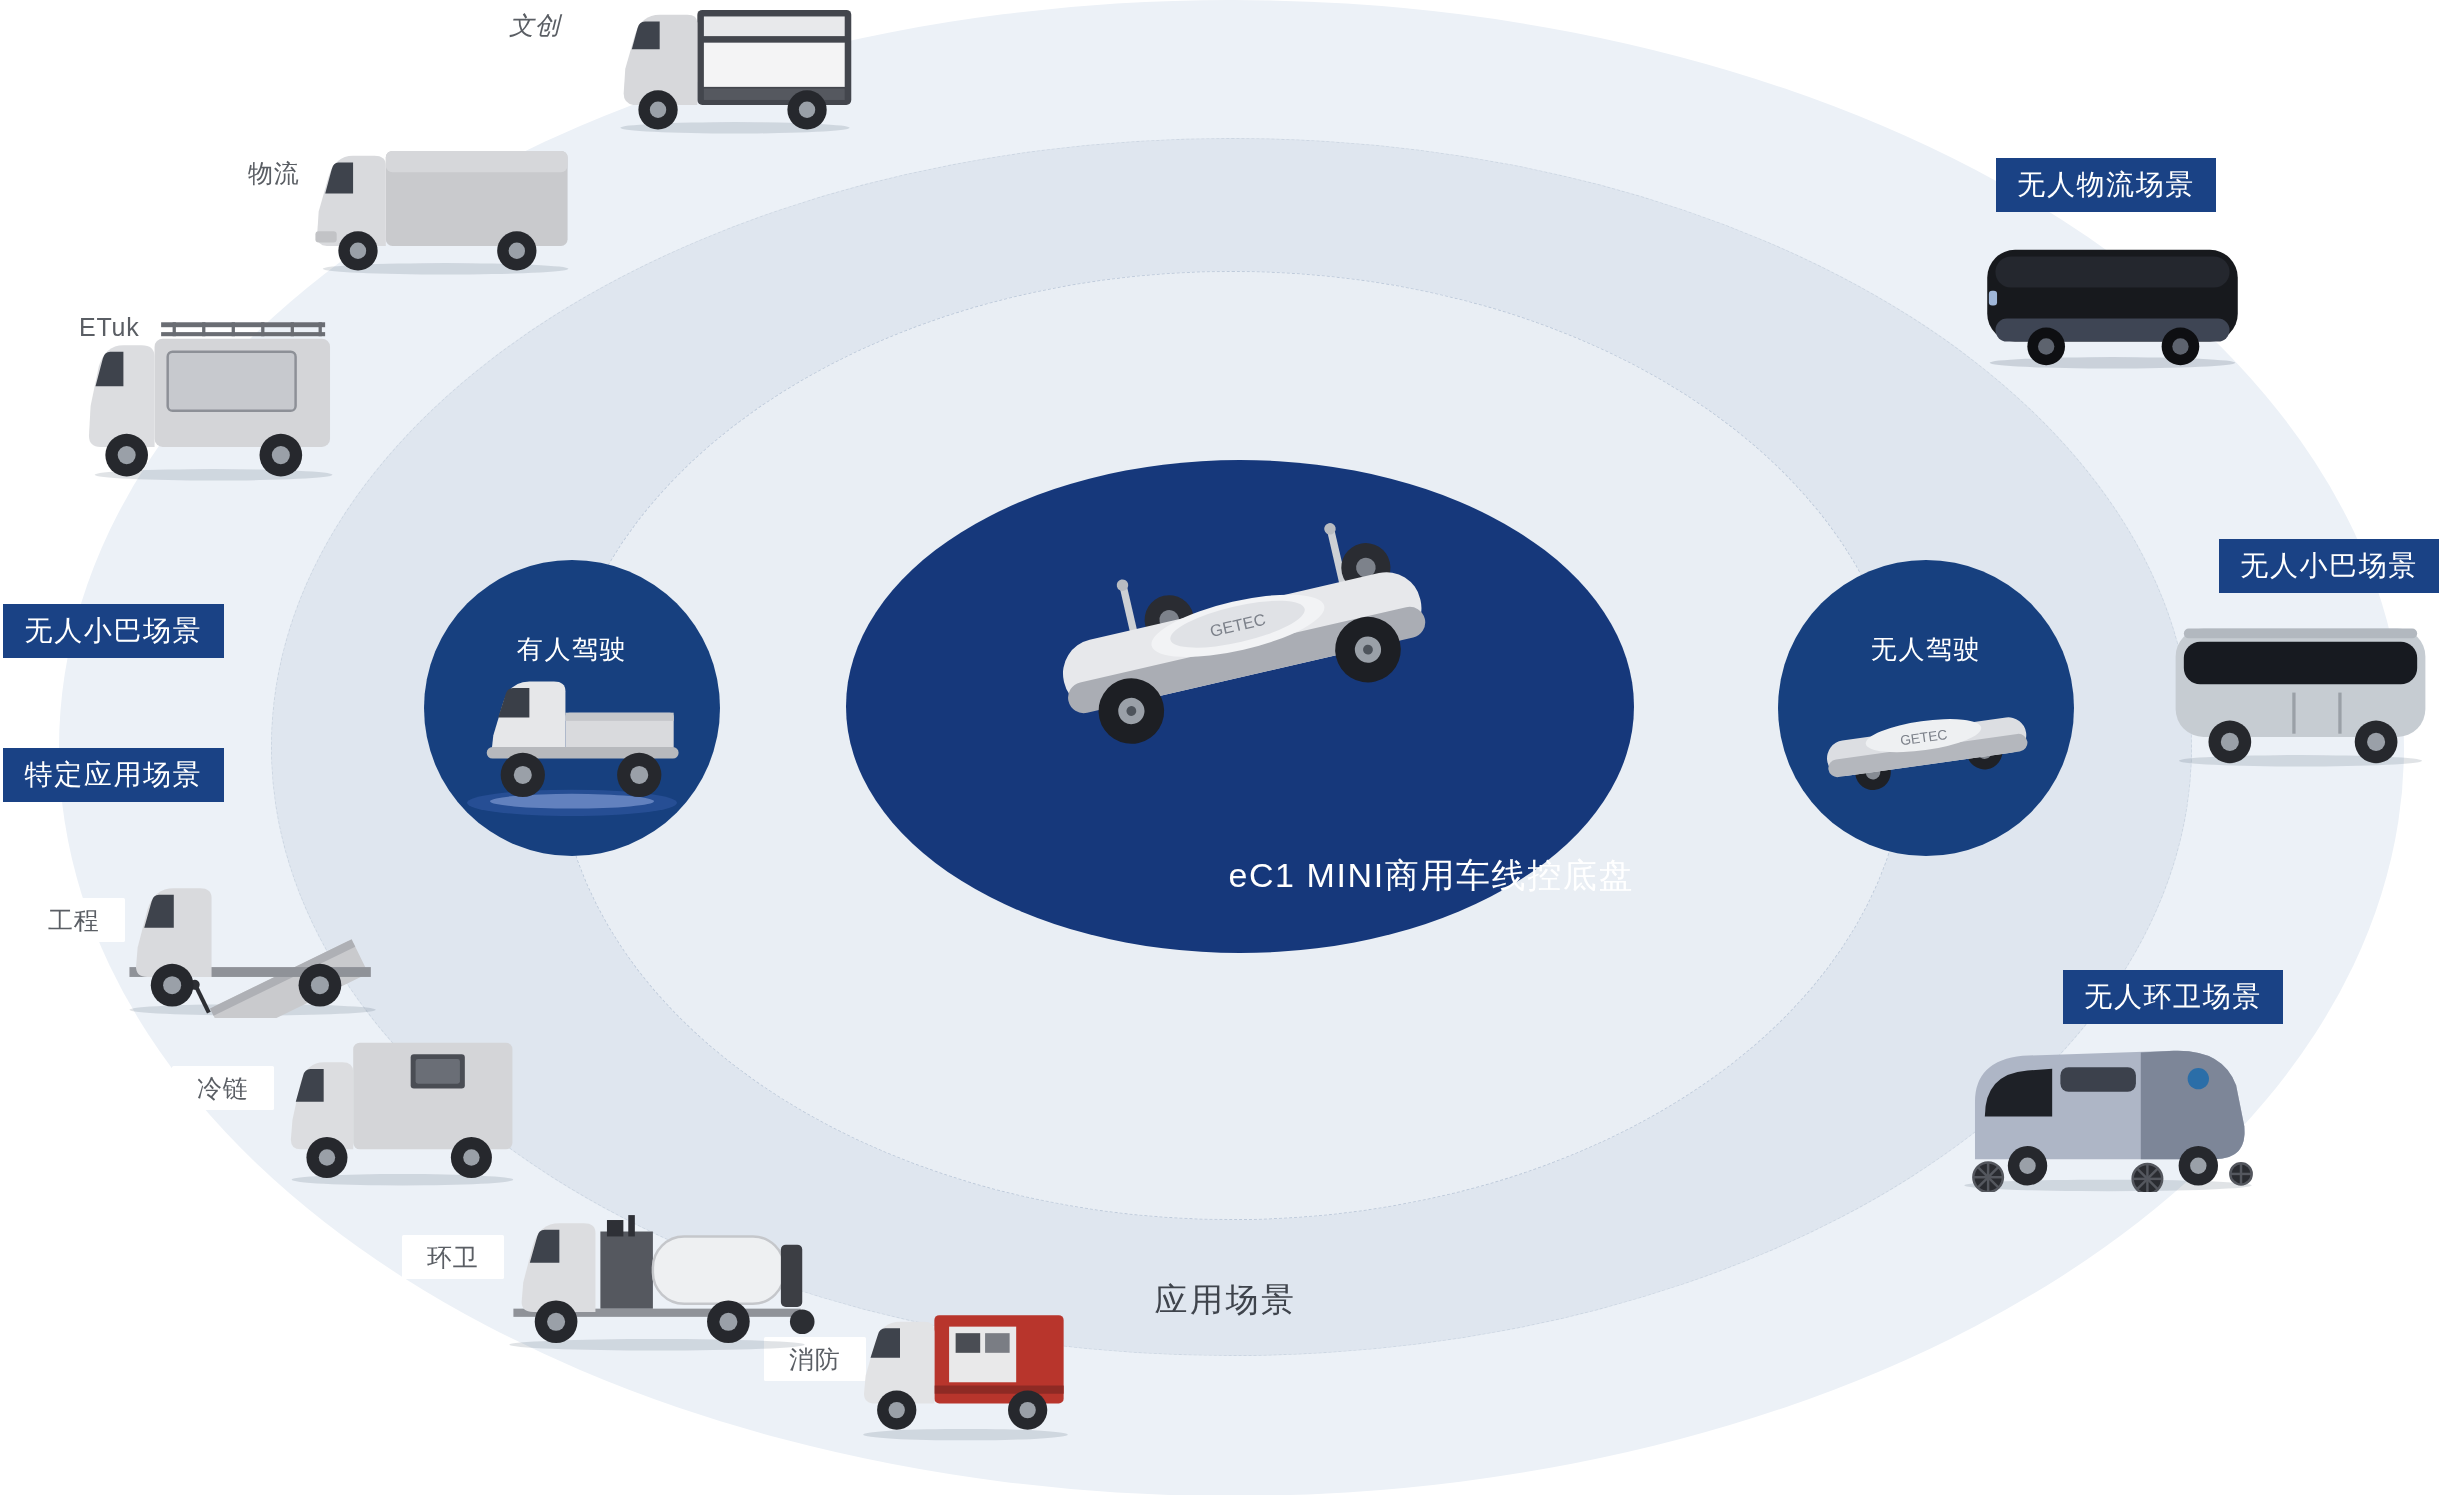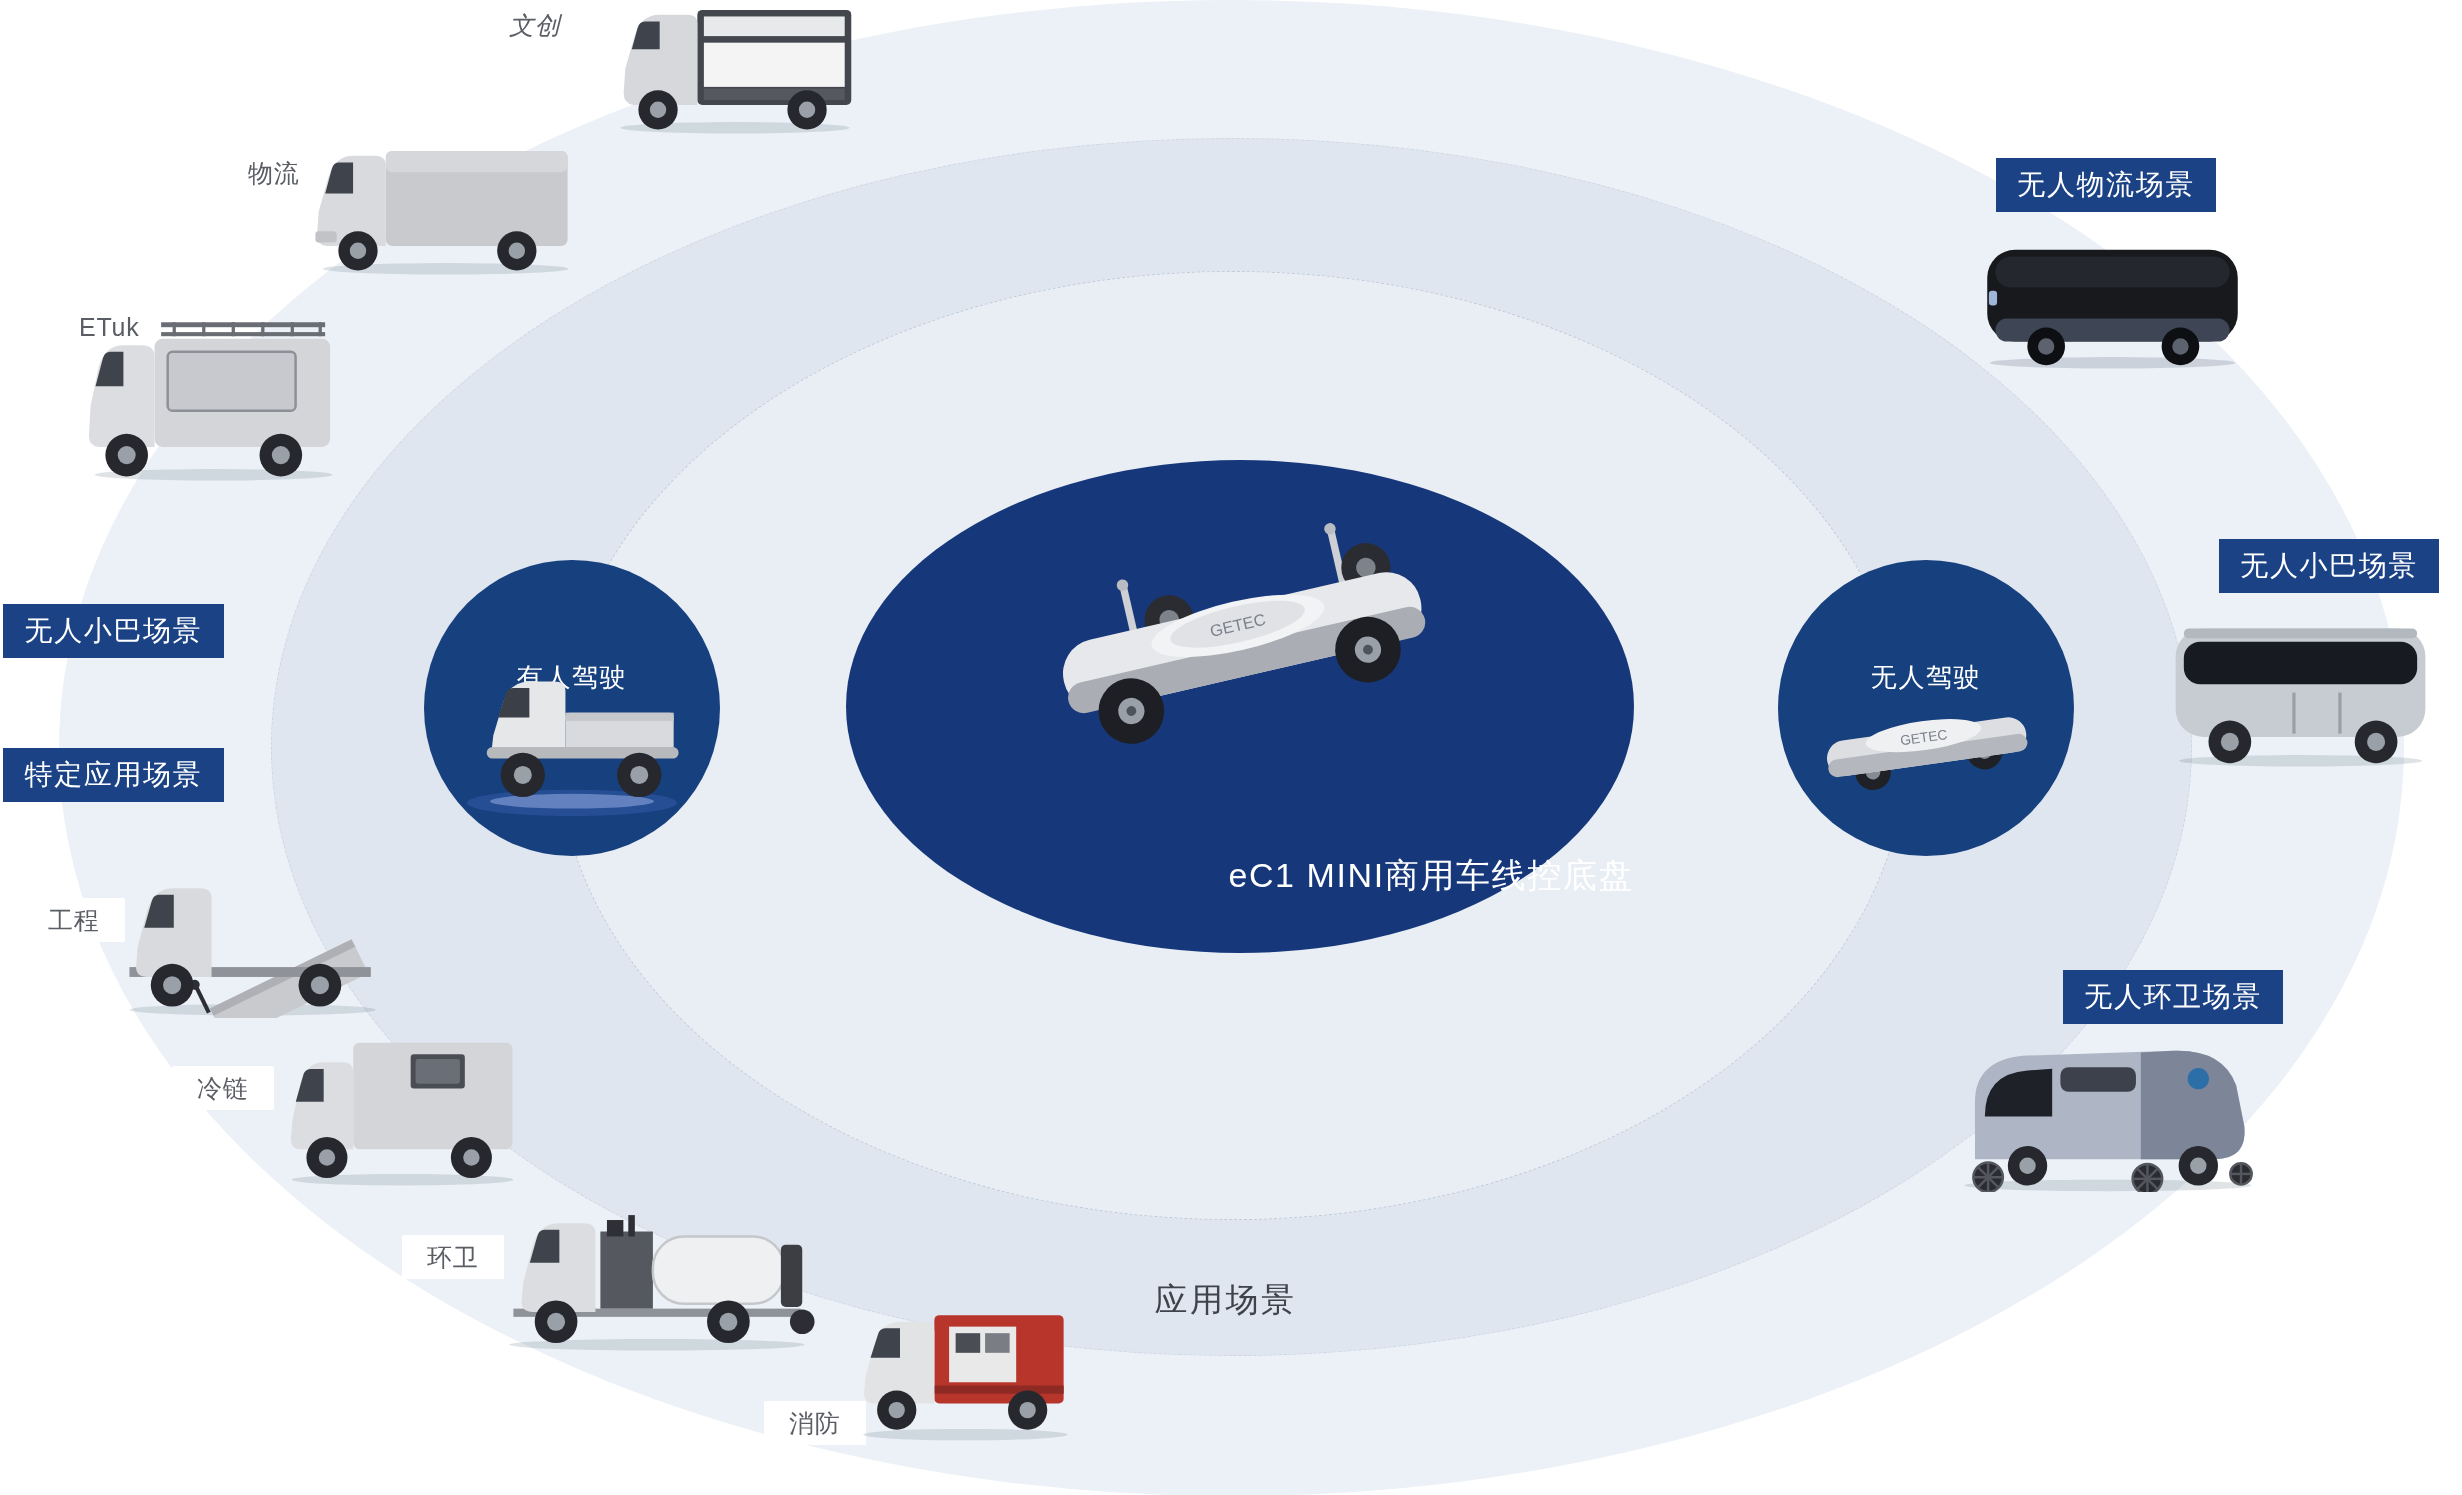--- a/index.html
+++ b/index.html
@@ -8,39 +8,39 @@
   .ring{position:absolute;border-radius:50%;}
   .ring-outer{left:59px;top:0px;width:2345px;height:1496px;background:#ecf1f7;}
   .ring-middle{left:271px;top:138px;width:1921px;height:1218px;background:#dfe6ef;border:1.6px dashed #ccd6e2;box-sizing:border-box;}
   .ring-inner{left:557px;top:271px;width:1350px;height:949px;background:#e9eef4;border:1.6px dashed #bfcbdb;box-sizing:border-box;}
   .center-ellipse{position:absolute;left:846px;top:460px;width:788px;height:493px;border-radius:50%;background:#16387b;}
   .center-title{position:absolute;left:0;bottom:54px;width:100%;text-align:right;color:#ffffff;font-size:34px;letter-spacing:1.6px;}
   .center-chassis{position:absolute;left:148px;top:13px;width:493px;height:328px;}
   .mode-circle{position:absolute;width:296px;height:296px;border-radius:50%;background:#17407f;}
   .mode-circle.manned{left:424px;top:560px;}
   .mode-circle.unmanned{left:1778px;top:560px;}
-  .mode-label{position:absolute;top:72px;left:0;width:100%;text-align:center;color:#ffffff;font-size:26px;letter-spacing:1.6px;margin-top:28px;}
+  .mode-label{position:absolute;top:72px;left:0;width:100%;text-align:center;color:#ffffff;font-size:26px;letter-spacing:1.6px;}
   .mode-veh{position:absolute;}
   .ring-label{position:absolute;color:#3f444c;font-size:33px;letter-spacing:2.5px;text-align:center;}
   .ring-label.platform{left:1049px;top:1041px;width:328px;}
   .ring-label.scenario{left:1090px;top:1278px;width:271px;}
   .badge{position:absolute;background:#1a4285;color:#ffffff;font-size:28px;letter-spacing:1.6px;padding:8.2px 21.3px;white-space:nowrap;}
   .badge.b-commercial{left:3.3px;top:604px;}
   .badge.b-specific{left:3.3px;top:720px;margin-top:28px;}
   .badge.b-ulog{left:1996px;top:158px;}
   .badge.b-ubus{left:2219px;top:539px;}
   .badge.b-usan{left:2063px;top:970px;}
   .tag{position:absolute;background:#ffffff;color:#5a5e64;font-size:25px;letter-spacing:0.8px;padding:5.7px 25px;white-space:nowrap;border-radius:1.6px;}
   .t-cultural{left:484px;top:3.3px;font-style:italic;}
   .t-logistics{left:223px;top:151px;}
   .t-etuk{left:54px;top:307px;}
   .t-engineering{left:23px;top:898px;}
   .t-cold{left:172px;top:1066px;}
   .t-sanitation{left:402px;top:1235px;}
-  .t-fire{left:764px;top:1401px;}
+  .t-fire{left:764px;top:1337px;}
   .veh{position:absolute;}
   .veh svg,.mode-veh svg,.center-chassis svg{display:block;width:100%;height:100%;}
   .v-cultural{left:612px;top:5px;width:246px;height:131px;}
   .v-logistics{left:310px;top:146px;width:263px;height:131px;}
   .v-etuk{left:82px;top:319px;width:255px;height:164px;}
   .v-engineering{left:113px;top:862px;width:271px;height:156px;}
   .v-cold{left:281px;top:1036px;width:238px;height:152px;}
   .v-sanitation{left:497px;top:1197px;width:320px;height:156px;}
   .v-fire{left:852px;top:1307px;width:222px;height:135px;}
   .v-ulog{left:1977px;top:240px;width:271px;height:131px;}

